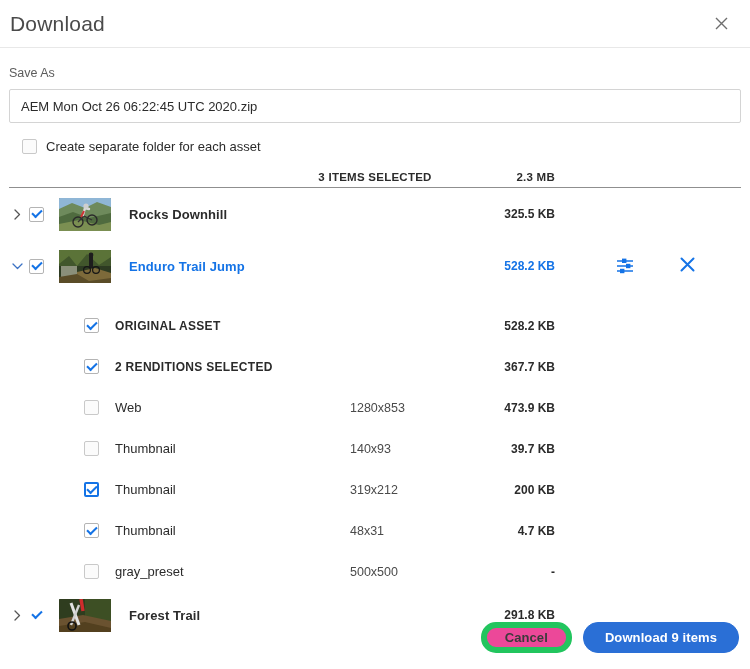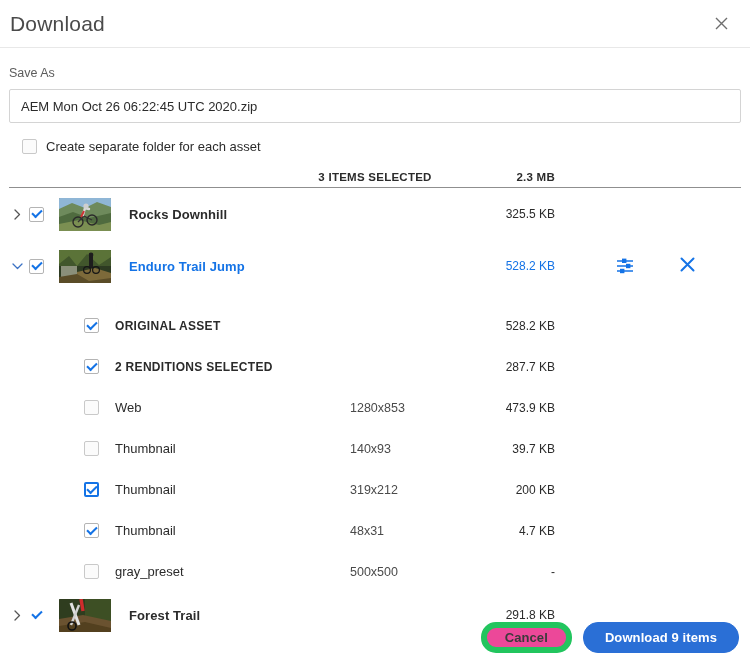--- a/index.html
+++ b/index.html
@@ -180,21 +180,21 @@
     letter-spacing: 0.1px;
     white-space: nowrap;
   }
   .row-name.link { color: #1473e6; }
   .row-size {
     position: absolute;
     left: 455px;
     width: 100px;
     text-align: right;
     font-size: 12px;
-    font-weight: normal;
+    font-weight: bold;
     color: #2b2b2b;
   }
   .row-size.link { color: #1473e6; }
   .row-dims {
     position: absolute;
     left: 350px;
     width: 110px;
     text-align: left;
     font-size: 12.5px;
     color: #4a4a4a;
@@ -380,21 +380,21 @@
 
     <div class="subrow">
       <span class="cb checked"></span>
       <span class="sub-label">ORIGINAL ASSET</span>
       <span class="row-size">528.2 KB</span>
     </div>
 
     <div class="subrow">
       <span class="cb checked"></span>
       <span class="sub-label">2 RENDITIONS SELECTED</span>
-      <span class="row-size">287.7 KB</span>
+      <span class="row-size">367.7 KB</span>
     </div>
 
     <div class="subrow rendition">
       <span class="cb"></span>
       <span class="sub-label">Web</span>
       <span class="row-dims">1280x853</span>
       <span class="row-size">473.9 KB</span>
     </div>
 
     <div class="subrow rendition">

